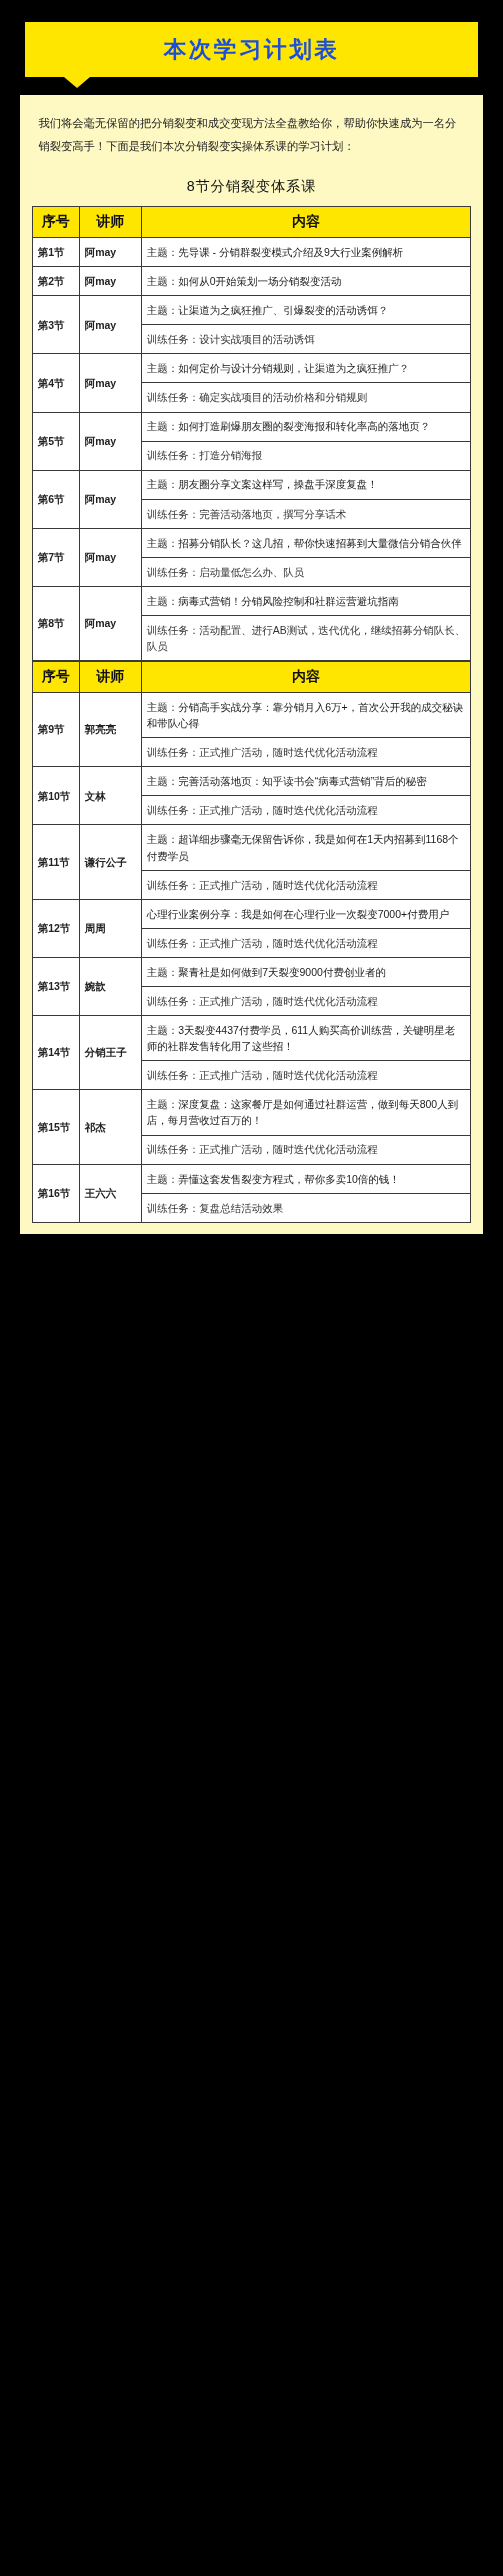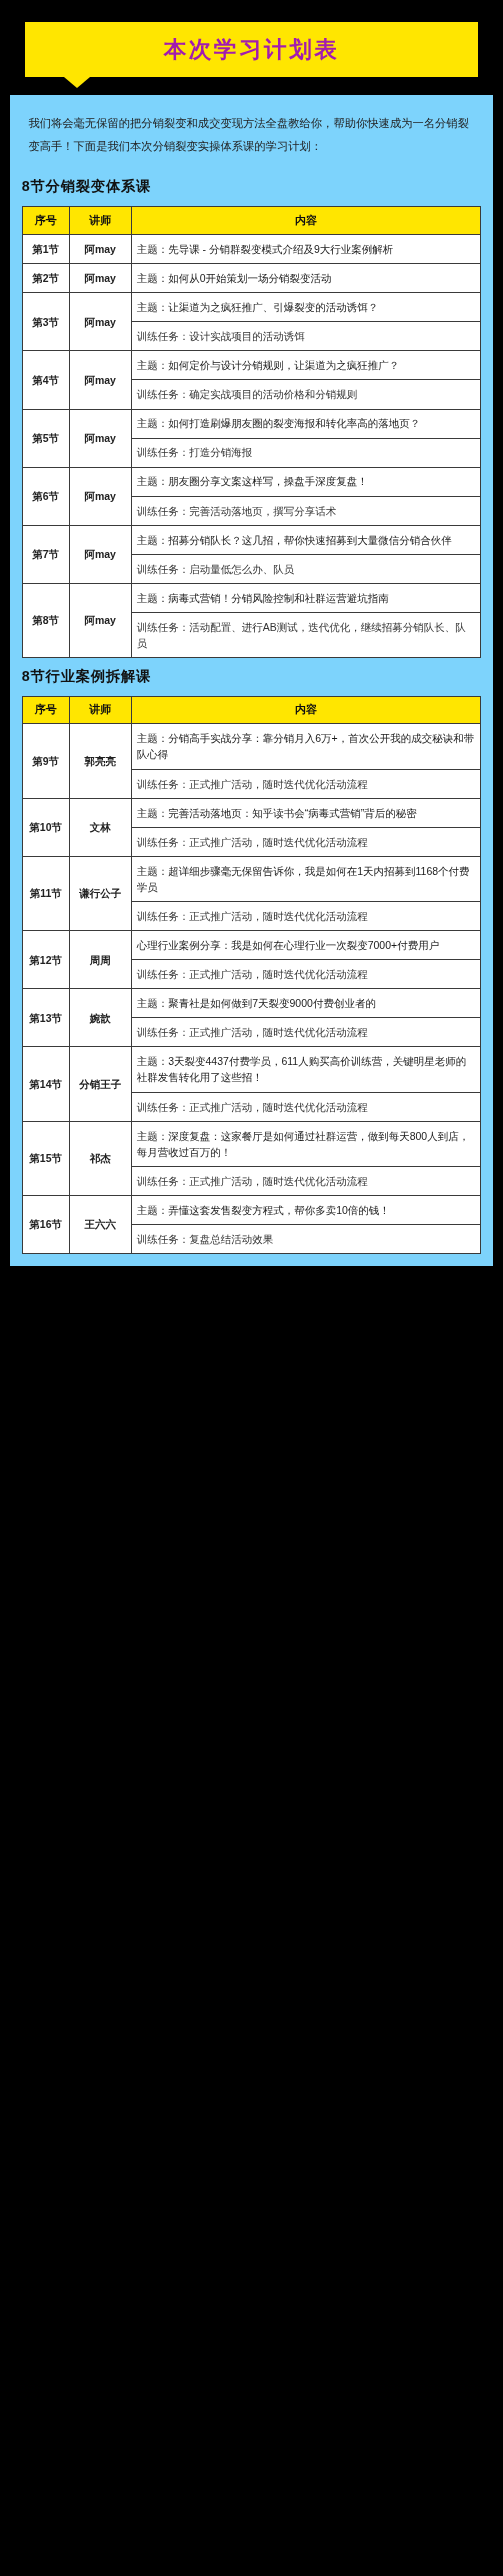--- a/index.html
+++ b/index.html
@@ -25,78 +25,77 @@
     height: 55px;
     position: relative;
     display: flex;
     align-items: center;
     justify-content: center;
   }
   .banner-title {
     font-size: 22.6px;
     font-weight: bold;
     letter-spacing: 2.5px;
-    color: #a21caf;
+    color: #1d4ed8;
   }
   .banner-tail {
     position: absolute;
     left: 39px;
     bottom: -11px;
     width: 0; height: 0;
     border-left: 13.4px solid transparent;
     border-right: 13.4px solid transparent;
     border-top: 11.7px solid #ffe600;
   }
   .banner-spacer { height: 18.4px; background: #000; }
 
   
   .body-card {
-    background: #7dd3fc;
-    margin: 0 10px;
+    background: #fef9c3;
+    margin: 0 20px;
     padding: 13.4px 11.7px 11.7px 11.7px;
   }
   .intro {
     font-size: 11.3px;
     line-height: 2.0;
     color: #222;
     padding: 3.4px 6.7px 11.7px 6.7px;
   }
   .section-title {
-    text-align: left;
+    text-align: center;
     font-size: 14.3px;
-    font-weight: bold;
+    font-weight: normal;
     color: #111;
     margin: 8.4px 0 10px 0;
     letter-spacing: 0.8px;
   }
 
   table.sched {
     width: 100%;
     border-collapse: collapse;
     table-layout: fixed;
   }
   table.sched th {
     background: #ffe600;
     border: 0.8px solid #3a3a3a;
-    font-size: 11px;
+    font-size: 14px;
     font-weight: bold;
     padding: 5.9px 1.7px;
     color: #111;
     text-align: center;
   }
   table.sched td {
     border: 0.8px solid #3a3a3a;
     font-size: 10.5px;
     line-height: 1.55;
     padding: 5.9px 5px;
     vertical-align: middle;
     background: #ffffff;
   }
   td.col-no, td.col-teacher {
-    text-align: center;
     font-weight: bold;
     font-size: 11px;
     white-space: nowrap;
   }
   td.topic {
     background: #ffef4f;
     font-weight: normal;
     color: #1a1a1a;
   }
   td.task {
@@ -191,21 +190,20 @@
             <tr>
               <td class="col-no" rowspan="2">第8节</td>
               <td class="col-teacher" rowspan="2">阿may</td>
               <td class="topic">主题：病毒式营销！分销风险控制和社群运营避坑指南</td>
             </tr>
             <tr>
               <td class="task">训练任务：活动配置、进行AB测试，迭代优化，继续招募分销队长、队员</td>
             </tr>
           </tbody>
         </table>
-        <div class="section-title">8节行业案例拆解课</div>
         <table class="sched">
           <colgroup>
             <col class="c1">
             <col class="c2">
             <col class="c3">
           </colgroup>
           <thead>
             <tr>
               <th>序号</th>
               <th>讲师</th>

